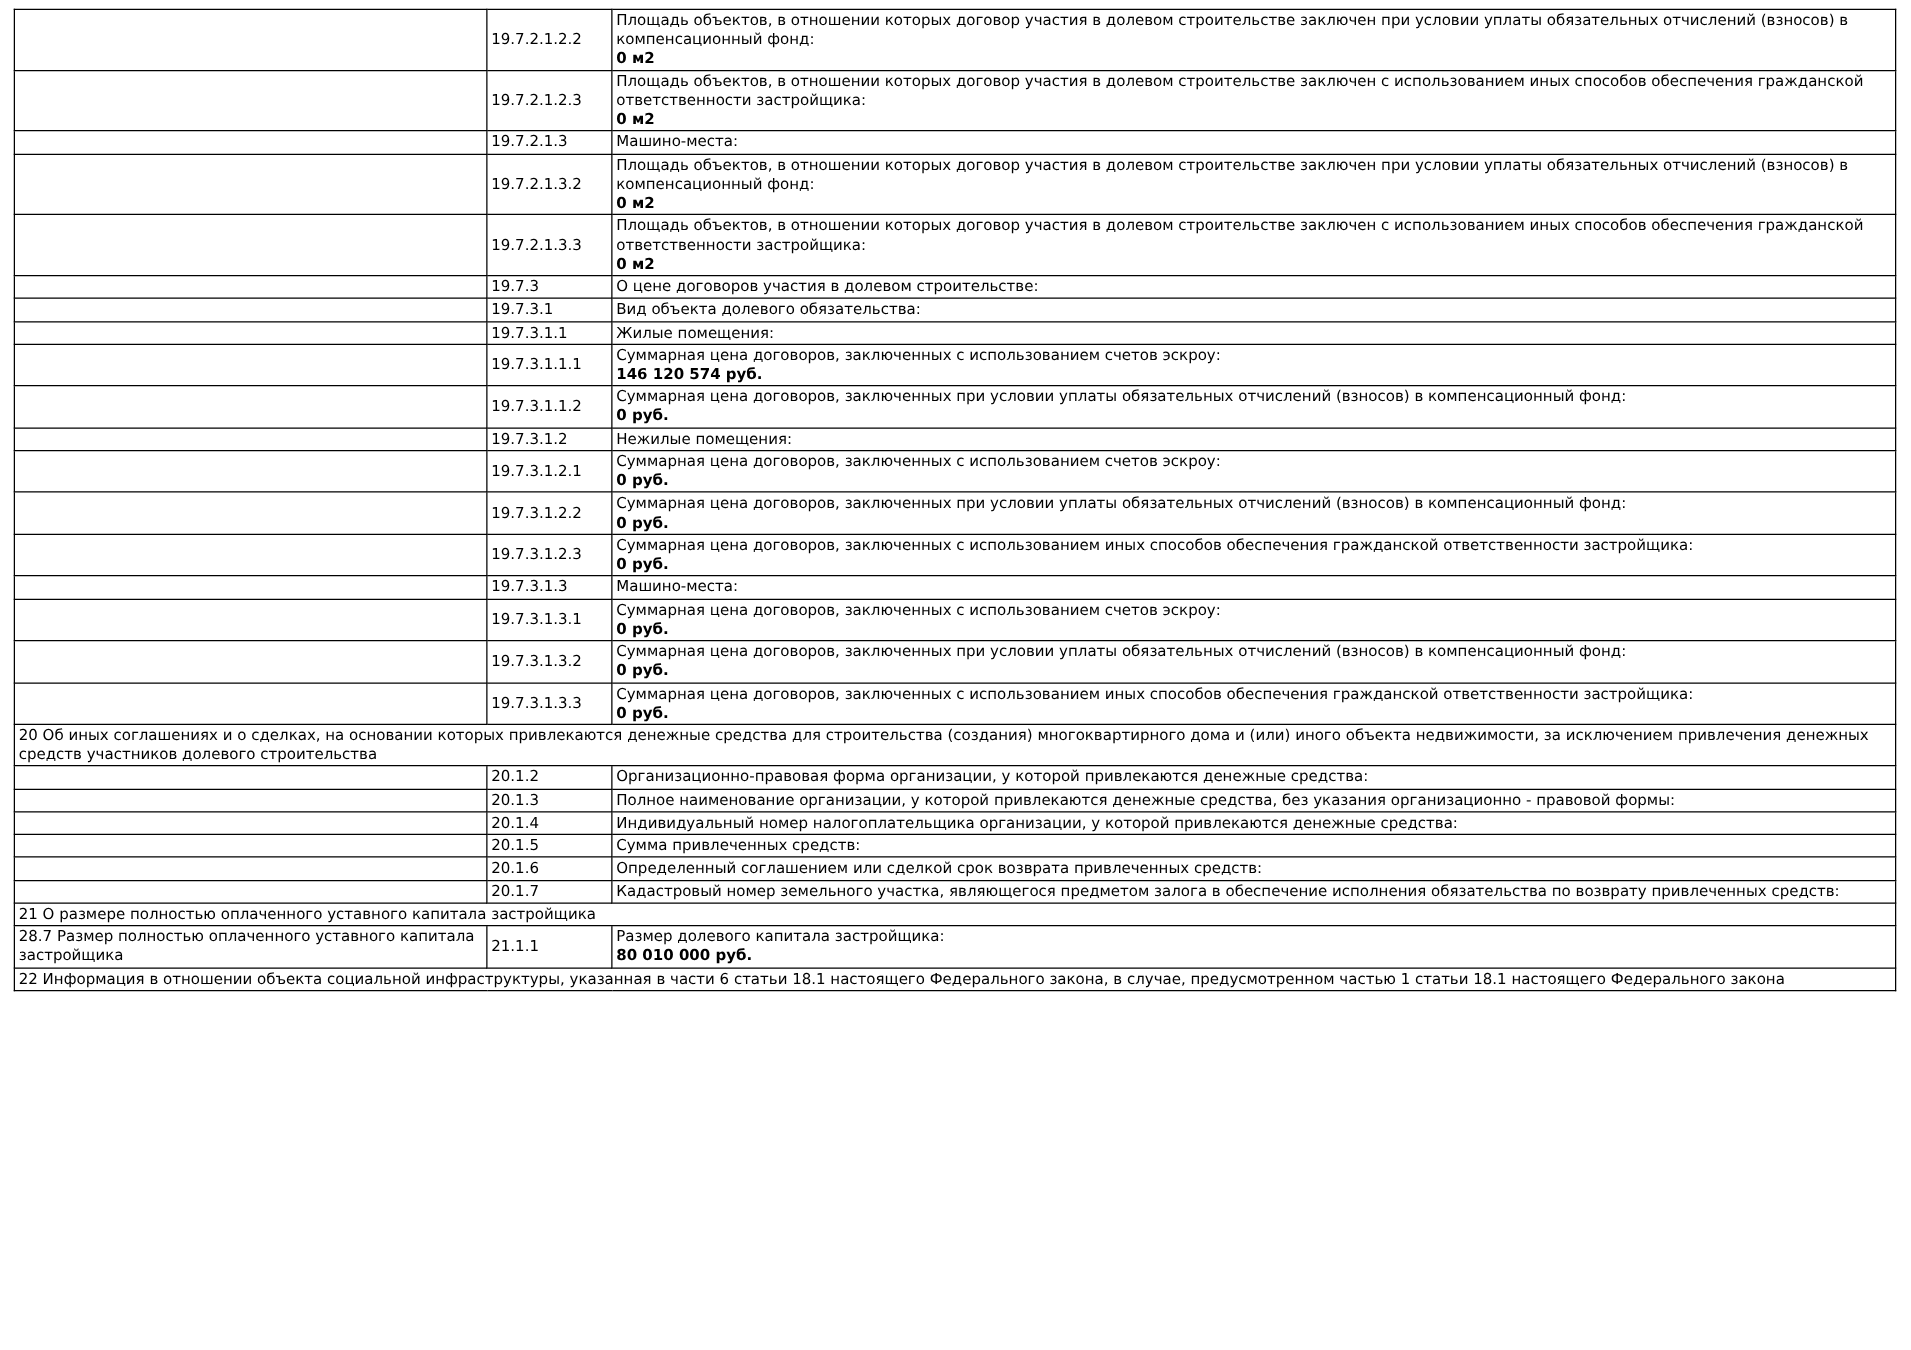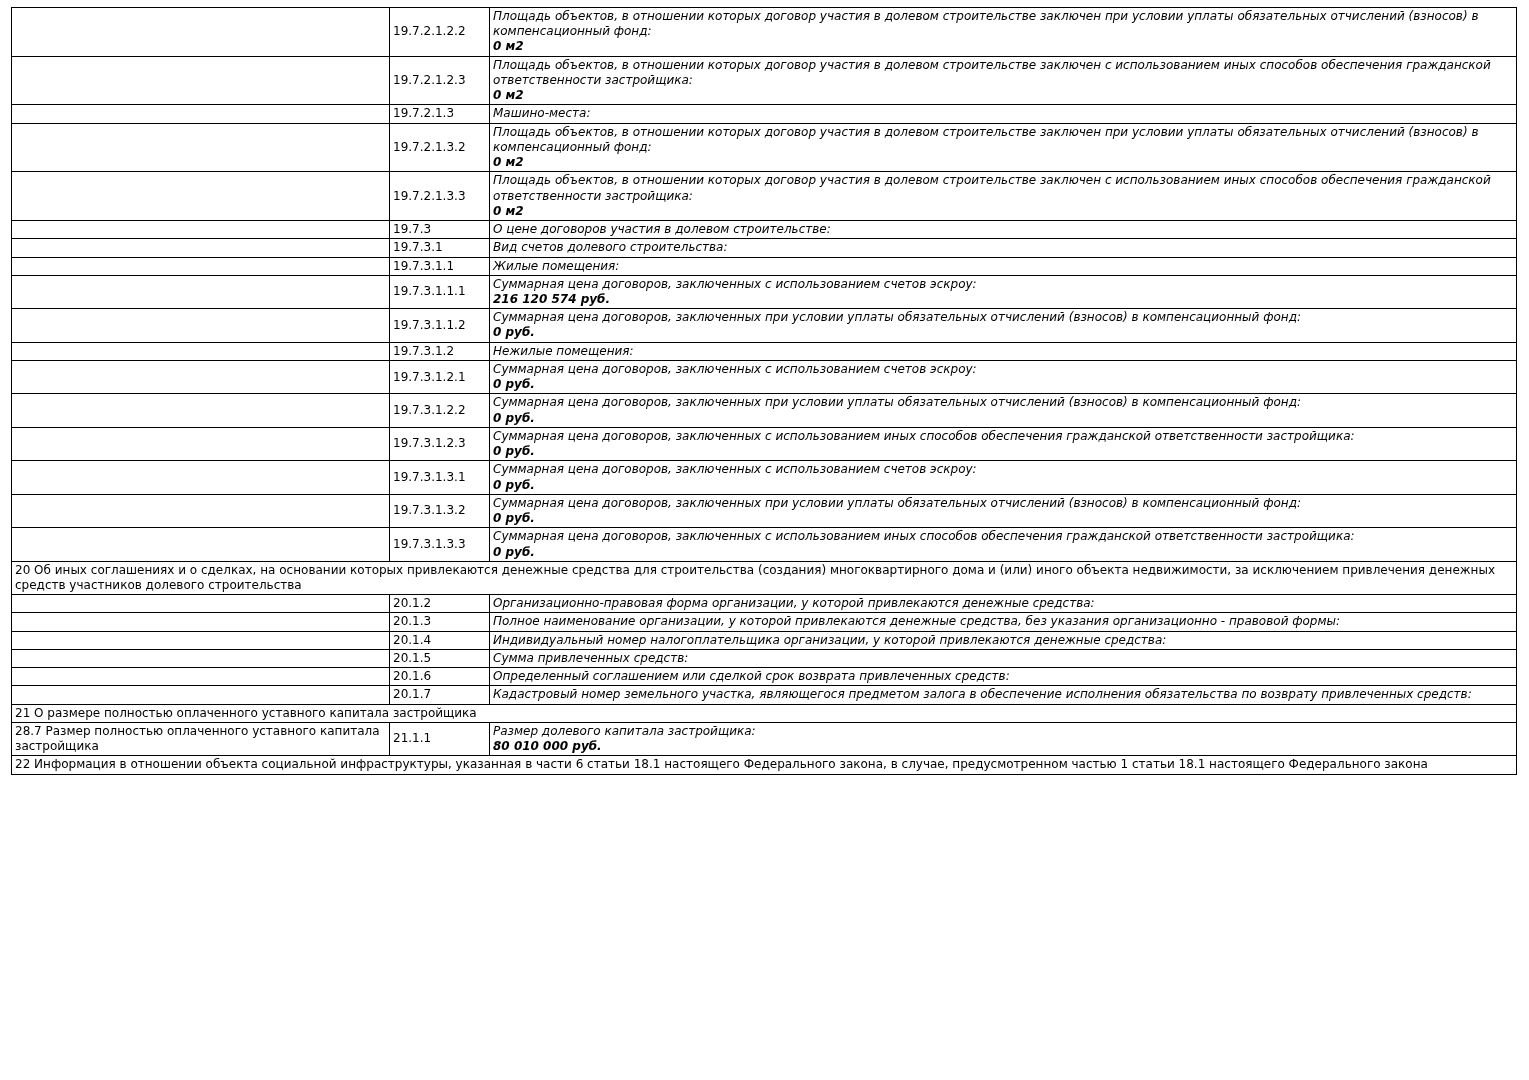--- a/index.html
+++ b/index.html
@@ -34,21 +34,20 @@
   }
   td.col1 {
     vertical-align: top;
   }
   td.code {
     vertical-align: middle;
     white-space: nowrap;
   }
   td.desc {
     vertical-align: middle;
-    font-style: italic;
   }
   td.section {
     vertical-align: top;
     margin-left: 36px;
   }
   .value {
     font-weight: bold;
   }
 </style>
 </head>
@@ -105,36 +104,36 @@
           <td class="col1"></td>
           <td class="code">19.7.3</td>
           <td class="desc">
             <div>О цене договоров участия в долевом строительстве:</div>
           </td>
         </tr>
         <tr>
           <td class="col1"></td>
           <td class="code">19.7.3.1</td>
           <td class="desc">
-            <div>Вид счетов долевого строительства:</div>
+            <div>Вид объекта долевого обязательства:</div>
           </td>
         </tr>
         <tr>
           <td class="col1"></td>
           <td class="code">19.7.3.1.1</td>
           <td class="desc">
             <div>Жилые помещения:</div>
           </td>
         </tr>
         <tr>
           <td class="col1"></td>
           <td class="code">19.7.3.1.1.1</td>
           <td class="desc">
             <div>Суммарная цена договоров, заключенных с использованием счетов эскроу:</div>
-            <div class="value">216 120 574 руб.</div>
+            <div class="value">146 120 574 руб.</div>
           </td>
         </tr>
         <tr>
           <td class="col1"></td>
           <td class="code">19.7.3.1.1.2</td>
           <td class="desc">
             <div>Суммарная цена договоров, заключенных при условии уплаты обязательных отчислений (взносов) в компенсационный фонд:</div>
             <div class="value">0 руб.</div>
           </td>
         </tr>
@@ -160,20 +159,27 @@
             <div>Суммарная цена договоров, заключенных при условии уплаты обязательных отчислений (взносов) в компенсационный фонд:</div>
             <div class="value">0 руб.</div>
           </td>
         </tr>
         <tr>
           <td class="col1"></td>
           <td class="code">19.7.3.1.2.3</td>
           <td class="desc">
             <div>Суммарная цена договоров, заключенных с использованием иных способов обеспечения гражданской ответственности застройщика:</div>
             <div class="value">0 руб.</div>
+          </td>
+        </tr>
+        <tr>
+          <td class="col1"></td>
+          <td class="code">19.7.3.1.3</td>
+          <td class="desc">
+            <div>Машино-места:</div>
           </td>
         </tr>
         <tr>
           <td class="col1"></td>
           <td class="code">19.7.3.1.3.1</td>
           <td class="desc">
             <div>Суммарная цена договоров, заключенных с использованием счетов эскроу:</div>
             <div class="value">0 руб.</div>
           </td>
         </tr>

